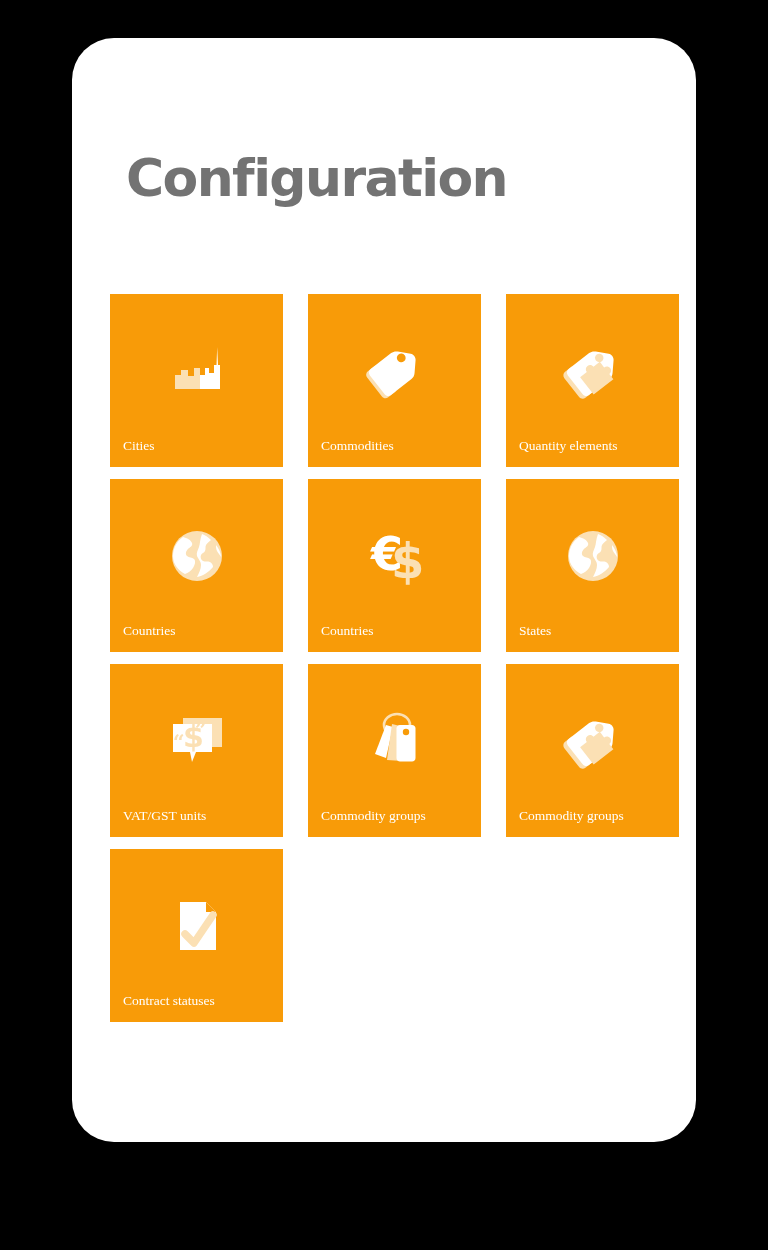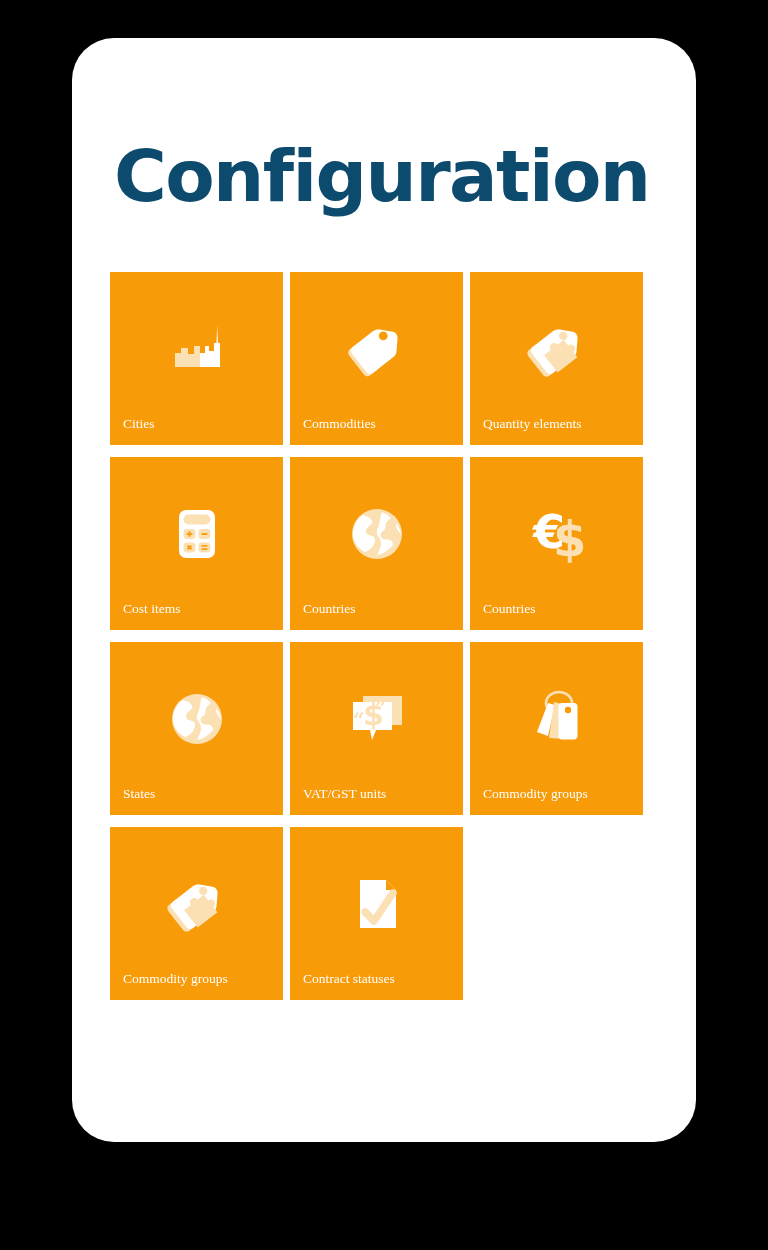--- a/index.html
+++ b/index.html
@@ -34,40 +34,40 @@
     border-radius: 42px;
     box-shadow: 0 8px 28px rgba(0,0,0,0.35);
     overflow: hidden;
   }
 
   
   .page-title {
     position: absolute;
     left: 38px;
     top: 98px;
-    margin: 4px;
+    margin: 16px;
     font-family: "DejaVu Sans", sans-serif;
-    font-size: 72px;
+    font-size: 52px;
     font-weight: bold;
     letter-spacing: -1.6px;
-    color: #0c4a6e;
+    color: #737373;
     line-height: 1;
     white-space: nowrap;
   }
 
   
   .tile-grid {
     position: absolute;
     left: 38px;
-    top: 234px;
+    top: 256px;
     width: 550px;
     display: grid;
     grid-template-columns: repeat(3, 173px);
     grid-auto-rows: 173px;
-    gap: 12px 7px;
+    gap: 12px 25px;
   }
 
   .tile {
     position: relative;
     background: #F89B08;
     overflow: hidden;
     cursor: pointer;
   }
 
   .tile-icon {
@@ -136,40 +136,20 @@
               <path d="M9 24 L9 48 C9 50.5 11 52.5 13.5 52.5 L22 52.5 L22 19.5 L13.5 19.5 C11 19.5 9 21.5 9 24 Z" fill="#FBE0B4"></path>
               <path d="M18 19.5 L44 19.5 C46.4 19.5 48.6 20.6 50.2 22.4 L59 32 C61 34.2 61 37.8 59 40 L50.2 49.6 C48.6 51.4 46.4 52.5 44 52.5 L18 52.5 C15.5 52.5 13.5 50.5 13.5 48 L13.5 24 C13.5 21.5 15.5 19.5 18 19.5 Z" fill="#ffffff"></path>
               <circle cx="49" cy="29.5" r="4.2" fill="#FBE0B4"></circle>
               <path d="M22 33 L30.5 33 C30.5 30.4 32.4 28.6 34.8 28.6 C37.2 28.6 39 30.4 39 33 L47 33 L47 40 C49.4 40 51.4 41.8 51.4 44.2 C51.4 46.6 49.4 48.4 47 48.4 L47 55 L22 55 Z" fill="#FBE0B4"></path>
             </g>
           </svg>
         </div>
         <div class="tile-label">Quantity elements</div>
       </div>
 
-      <div class="tile">
-        <div class="tile-icon">
-          <svg width="72" height="72" viewBox="0 0 72 72">
-            <rect x="18" y="12" width="36" height="48" rx="7" fill="#ffffff"></rect>
-            <rect x="22.5" y="16.5" width="27" height="10" rx="5" fill="#FBE0B4"></rect>
-            <rect x="22.5" y="31" width="12" height="10" rx="3.4" fill="#FBE0B4"></rect>
-            <rect x="37.5" y="31" width="12" height="10" rx="3.4" fill="#FBE0B4"></rect>
-            <rect x="22.5" y="44.5" width="12" height="10" rx="3.4" fill="#FBE0B4"></rect>
-            <rect x="37.5" y="44.5" width="12" height="10" rx="3.4" fill="#FBE0B4"></rect>
-            <rect x="27.6" y="33.2" width="1.8" height="5.6" fill="#F89B08"></rect>
-            <rect x="25.7" y="35.1" width="5.6" height="1.8" fill="#F89B08"></rect>
-            <rect x="40.6" y="35.1" width="5.8" height="1.9" fill="#F89B08"></rect>
-            <rect x="27.6" y="46.7" width="1.8" height="5.6" fill="#F89B08" transform="rotate(45 28.5 49.5)"></rect>
-            <rect x="25.7" y="48.6" width="5.6" height="1.8" fill="#F89B08" transform="rotate(45 28.5 49.5)"></rect>
-            <rect x="40.6" y="47.1" width="5.8" height="1.6" fill="#F89B08"></rect>
-            <rect x="40.6" y="50.3" width="5.8" height="1.6" fill="#F89B08"></rect>
-          </svg>
-        </div>
-        <div class="tile-label">Cost items</div>
-      </div>
 
       <div class="tile">
         <div class="tile-icon">
           <svg width="72" height="72" viewBox="0 0 72 72">
             <circle cx="36" cy="36" r="25" fill="#FBE0B4"></circle>
             <path d="M22 17 C26 18 30 20 31 23 C32 26 29 27 27 29 C25 31 24 34 26 36 C28 38 31 37 33 39 C35 41 34 45 32 48 C30 51 27 53 24 54 C17 50 12 44 12 36 C12 28 16 21 22 17 Z" fill="#ffffff"></path>
             <path d="M41 14 C44 15 47 17 50 20 C48 22 46 23 45 25 C44 27 45 29 44 31 C43 33 41 33 40 35 C39 37 40 40 42 41 C44 42 47 41 49 42 C51 43 52 45 52 47 C48 52 42 56 36 57 C38 53 40 49 40 45 C40 41 37 39 36 36 C35 33 37 30 38 27 C39 24 39 19 41 14 Z" fill="#ffffff"></path>
             <path d="M55 25 C58 29 60 33 60 37 C59 35 57 33 56 31 C55 29 55 27 55 25 Z" fill="#ffffff"></path>
           </svg>
         </div>

